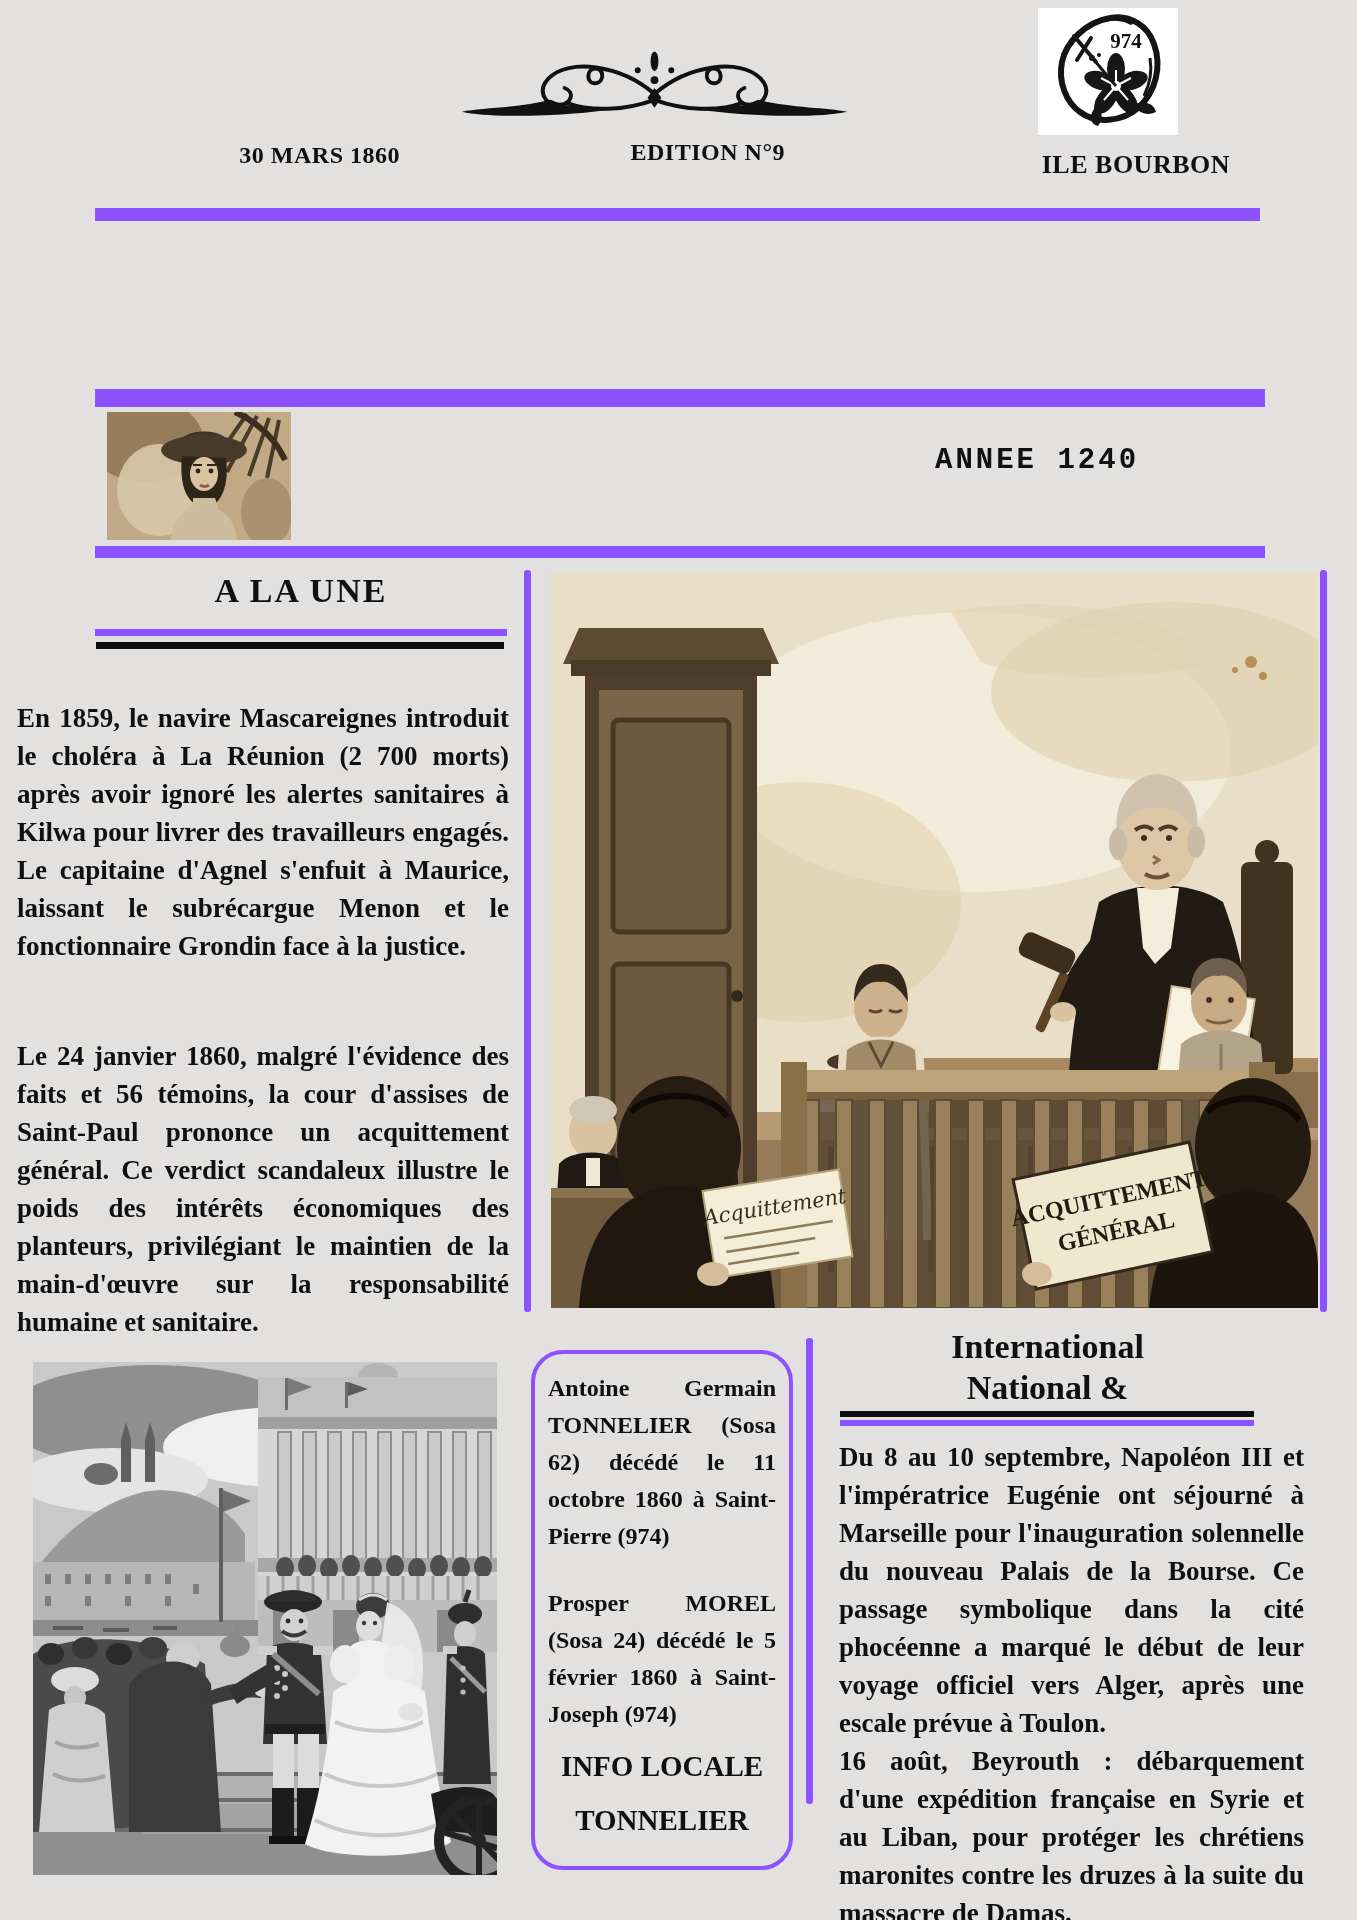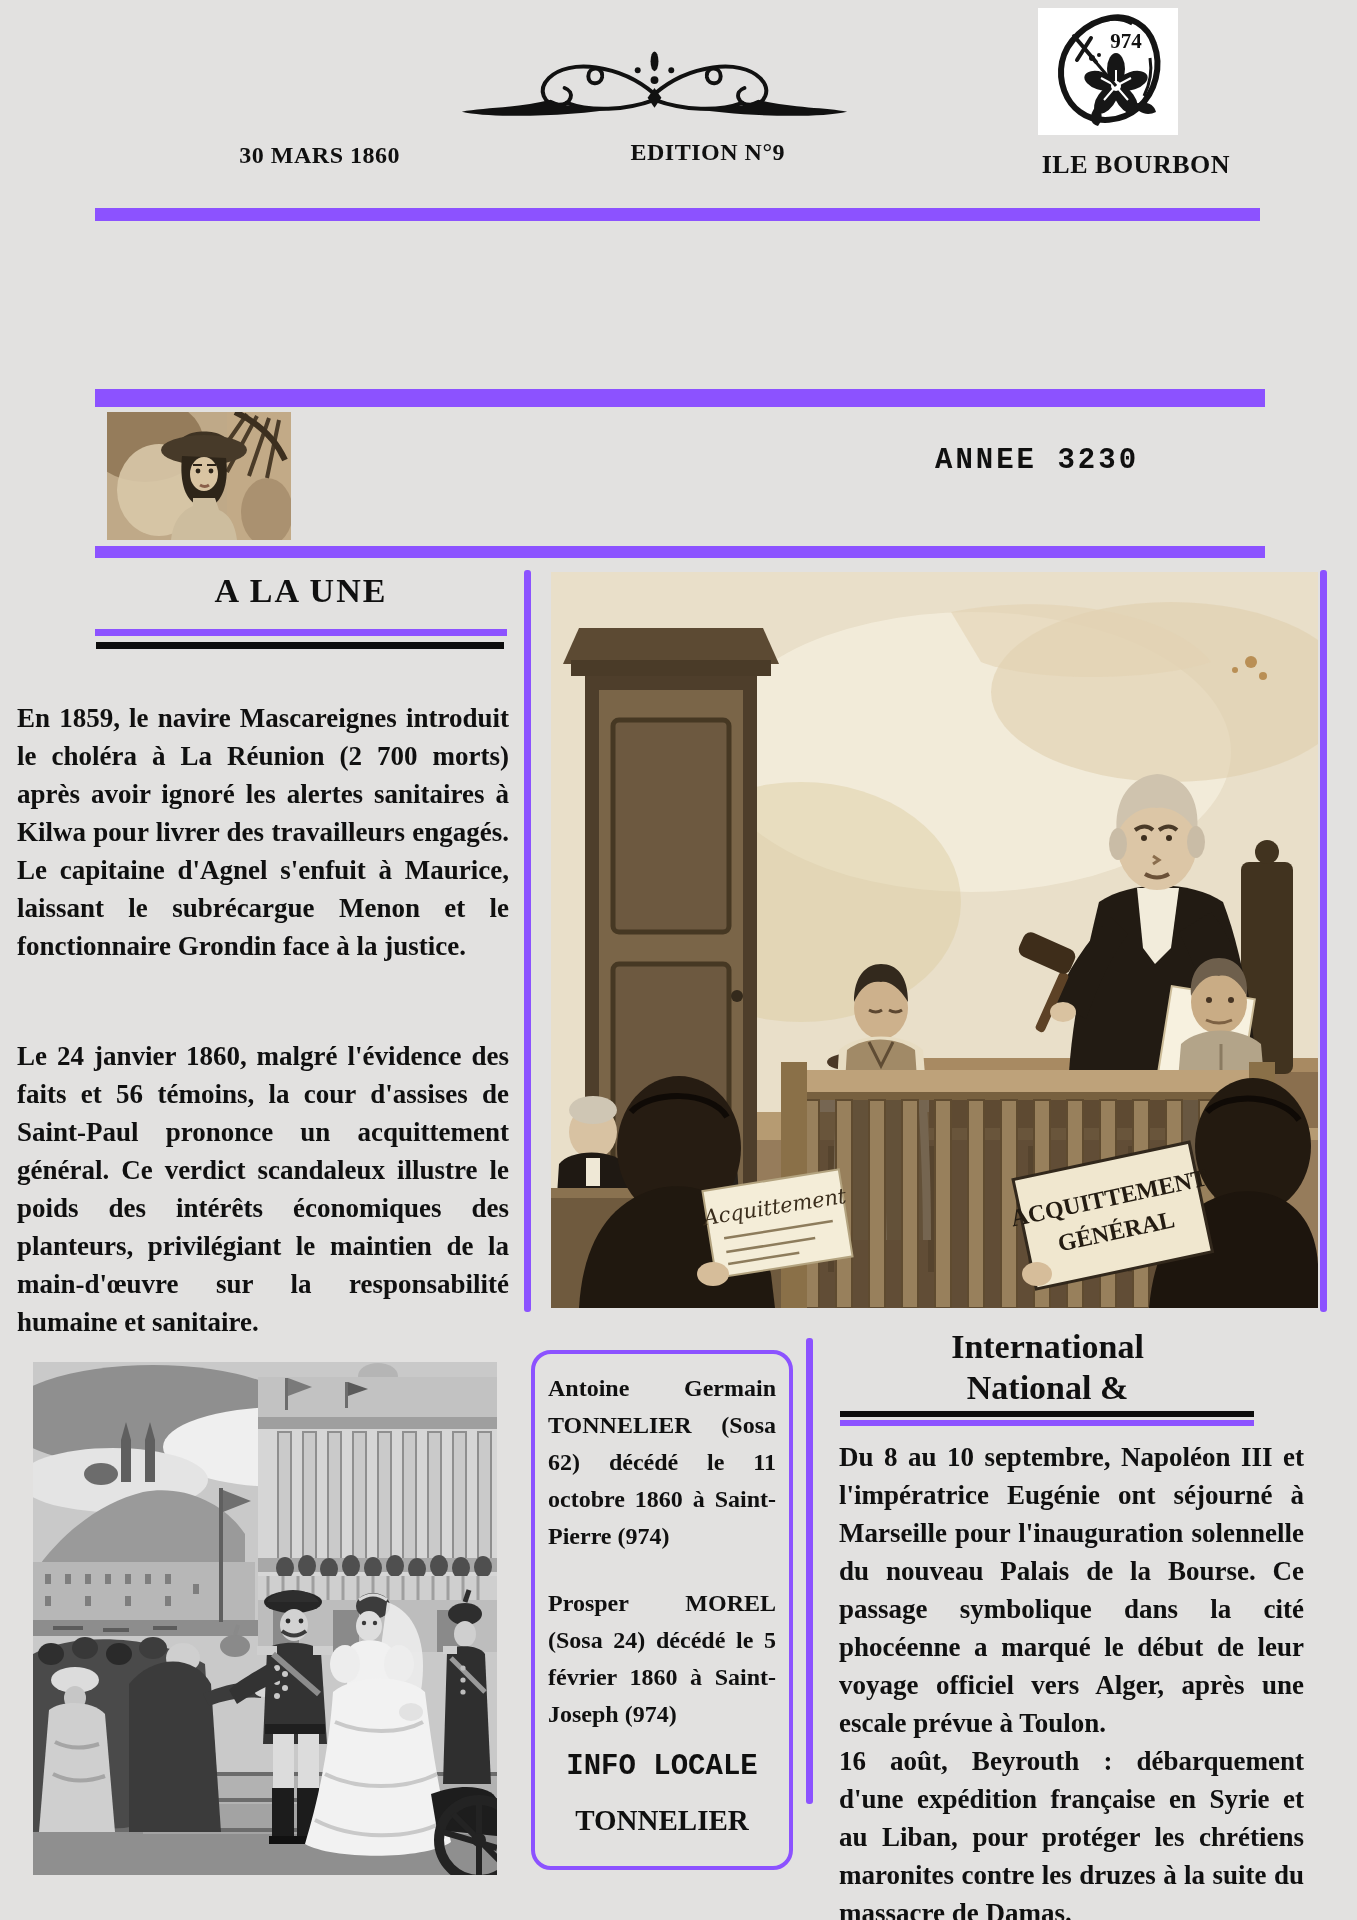--- a/index.html
+++ b/index.html
@@ -16,21 +16,21 @@
         text-shadow:4px 5px 3px rgba(0,0,0,.35);}
   .byline{position:absolute;left:316px;top:452px;font-family:"Liberation Mono","DejaVu Sans Mono",monospace;
         font-weight:bold;font-size:21px;letter-spacing:4px;white-space:nowrap;}
   .year{position:absolute;left:935px;top:444px;font-family:"Liberation Mono","DejaVu Sans Mono",monospace;
         font-weight:bold;font-size:29px;letter-spacing:3px;white-space:nowrap;}
   .h2{position:absolute;text-align:center;font-weight:bold;font-size:34px;line-height:41px;}
   .body-text{position:absolute;font-weight:bold;font-size:27px;line-height:38px;text-align:justify;}
   .photo-frame{position:absolute;}
   .photo-frame svg{display:block;}
   .necro-box{position:absolute;left:531px;top:1350px;width:254px;height:512px;
-        border:4px solid #8c52ff;border-radius:20px;}
+        border:4px solid #8c52ff;border-radius:32px;}
   .necro-entries{position:absolute;left:13px;top:16px;width:228px;font-weight:bold;
         font-size:24px;line-height:37px;text-align:justify;}
   .necro-entry{margin:0 0 30px 0;}
   .necro-footer-line{position:absolute;left:0;width:100%;text-align:center;font-weight:bold;font-size:29px;}
 </style>
 </head>
 <body>
 
 <div class="page">
 
@@ -103,21 +103,21 @@
       <ellipse cx="97" cy="62" rx="14" ry="17" fill="#d9c4a2"></ellipse>
       <circle cx="91" cy="59" r="2.4" fill="#2c2318"></circle>
         <circle cx="104" cy="59" r="2.4" fill="#2c2318"></circle>
       <path d="M86,53 h9 M100,53 h9" stroke="#2c2318" stroke-width="2"></path>
       <path d="M93,73 q5,3 9,0" stroke="#8a5f4a" stroke-width="3" fill="none"></path>
       <path d="M86,86 L108,86 L112,98 C122,102 128,112 130,128 L64,128 C66,108 76,98 86,94 Z" fill="#cdbd9e"></path>
       <ellipse cx="160" cy="100" rx="26" ry="34" fill="#8d7454" opacity=".45"></ellipse>
     </svg>
   </div>
 
-  <div class="year">ANNEE 3230</div>
+  <div class="year">ANNEE 1240</div>
   <div class="bar" style="left:95px;top:546px;width:1170px;height:12px;"></div>
 
   <div class="h2" style="left:95px;top:570px;width:412px;letter-spacing:2px;">A LA UNE</div>
   <div class="hline purple" style="left:95px;top:629px;width:412px;height:7px;"></div>
   <div class="hline black" style="left:96px;top:642px;width:408px;height:7px;"></div>
 
   <div class="body-text" style="left:17px;top:699px;width:492px;">En 1859, le navire Mascareignes introduit le choléra à La Réunion (2 700 morts) après avoir ignoré les alertes sanitaires à Kilwa pour livrer des travailleurs engagés. Le capitaine d'Agnel s'enfuit à Maurice, laissant le subrécargue Menon et le fonctionnaire Grondin face à la justice.</div>
   <div class="body-text" style="left:17px;top:1021px;width:492px;margin-top:16px;">Le 24 janvier 1860, malgré l'évidence des faits et 56 témoins, la cour d'assises de Saint-Paul prononce un acquittement général. Ce verdict scandaleux illustre le poids des intérêts économiques des planteurs, privilégiant le maintien de la main-d'œuvre sur la responsabilité humaine et sanitaire.</div>
 
   <div class="vline" style="left:524px;top:570px;height:742px;"></div>
@@ -389,21 +389,21 @@
       <path d="M446,440 V513 M410,470 L464,486 M420,452 L470,502" stroke="#232323" stroke-width="6"></path>
       <circle cx="446" cy="478" r="7" fill="#232323"></circle>
     </svg>
   </div>
 
   <div class="necro-box">
     <div class="necro-entries">
       <div class="necro-entry">Antoine Germain TONNELIER (Sosa 62) décédé le 11 octobre 1860 à Saint-Pierre (974)</div>
       <div class="necro-entry">Prosper MOREL (Sosa 24) décédé le 5 février 1860 à Saint-Joseph (974)</div>
     </div>
-    <div class="necro-footer-line" style="top:396px;font-family:Liberation Mono, monospace;">INFO LOCALE</div>
+    <div class="necro-footer-line" style="top:396px;">INFO LOCALE</div>
     <div class="necro-footer-line" style="top:450px;">TONNELIER</div>
   </div>
 
   <div class="vline" style="left:806px;top:1338px;height:466px;"></div>
 
   <div class="h2" style="left:840px;top:1326px;width:415px;">
     <div>International</div>
     <div>National &amp;</div>
   </div>
   <div class="hline black" style="left:840px;top:1411px;width:414px;height:6px;"></div>

